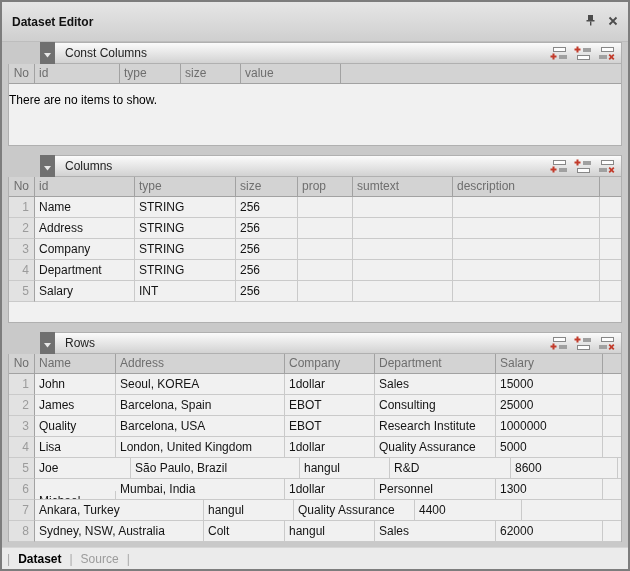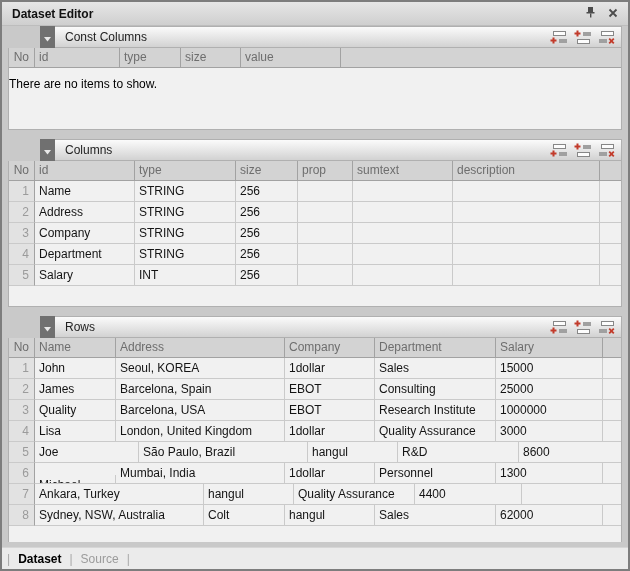--- a/index.html
+++ b/index.html
@@ -13,21 +13,21 @@
     font-size: 12px; color: #141414;
     overflow: hidden;
   }
 
   
   .titlebar {
     flex: 0 0 22px;
     background: linear-gradient(#e6e6e6, #cfcfcf);
     border-bottom: 1px solid #bdbdbd;
     display: flex; align-items: center;
-    padding: 4px 10px;
+    padding: 12px 10px;
   }
   .titlebar .title { font-weight: bold; color: #111; flex: 1; }
   .titlebar-icons { display: flex; align-items: center; gap: 12px; }
   .tb-icon-btn { background: none; border: none; padding: 0; cursor: default; display: flex; }
 
   
   .main { flex: 1; padding: 0 6px; display: flex; flex-direction: column; overflow: hidden; }
   .panel { display: flex; flex-direction: column; }
   .panel + .panel { margin-top: 9px; }
 
@@ -319,26 +319,26 @@
             <div class="cell" style="width: 121px;">Research Institute</div>
             <div class="cell" style="width: 107px;">1000000</div>
             <div class="cell fillcell"></div>
           </div>
           <div class="trow">
             <div class="cell nocell" style="width: 26px;">4</div>
             <div class="cell" style="width: 81px;">Lisa</div>
             <div class="cell" style="width: 169px;">London, United Kingdom</div>
             <div class="cell" style="width: 90px;">1dollar</div>
             <div class="cell" style="width: 121px;">Quality Assurance</div>
-            <div class="cell" style="width: 107px;">3000</div>
+            <div class="cell" style="width: 107px;">5000</div>
             <div class="cell fillcell"></div>
           </div>
           <div class="trow">
             <div class="cell nocell" style="width: 26px;">5</div>
-            <div class="cell" style="width: 104px;">Joe</div>
+            <div class="cell" style="width: 96px;">Joe</div>
             <div class="cell" style="width: 169px;">São Paulo, Brazil</div>
             <div class="cell" style="width: 90px;">hangul</div>
             <div class="cell" style="width: 121px;">R&amp;D</div>
             <div class="cell" style="width: 107px;">8600</div>
             <div class="cell fillcell"></div>
           </div>
           <div class="trow">
             <div class="cell nocell" style="width: 26px;">6</div>
             <div class="cell" style="width: 81px; margin-top: 12px;">Michael</div>
             <div class="cell" style="width: 169px;">Mumbai, India</div>

